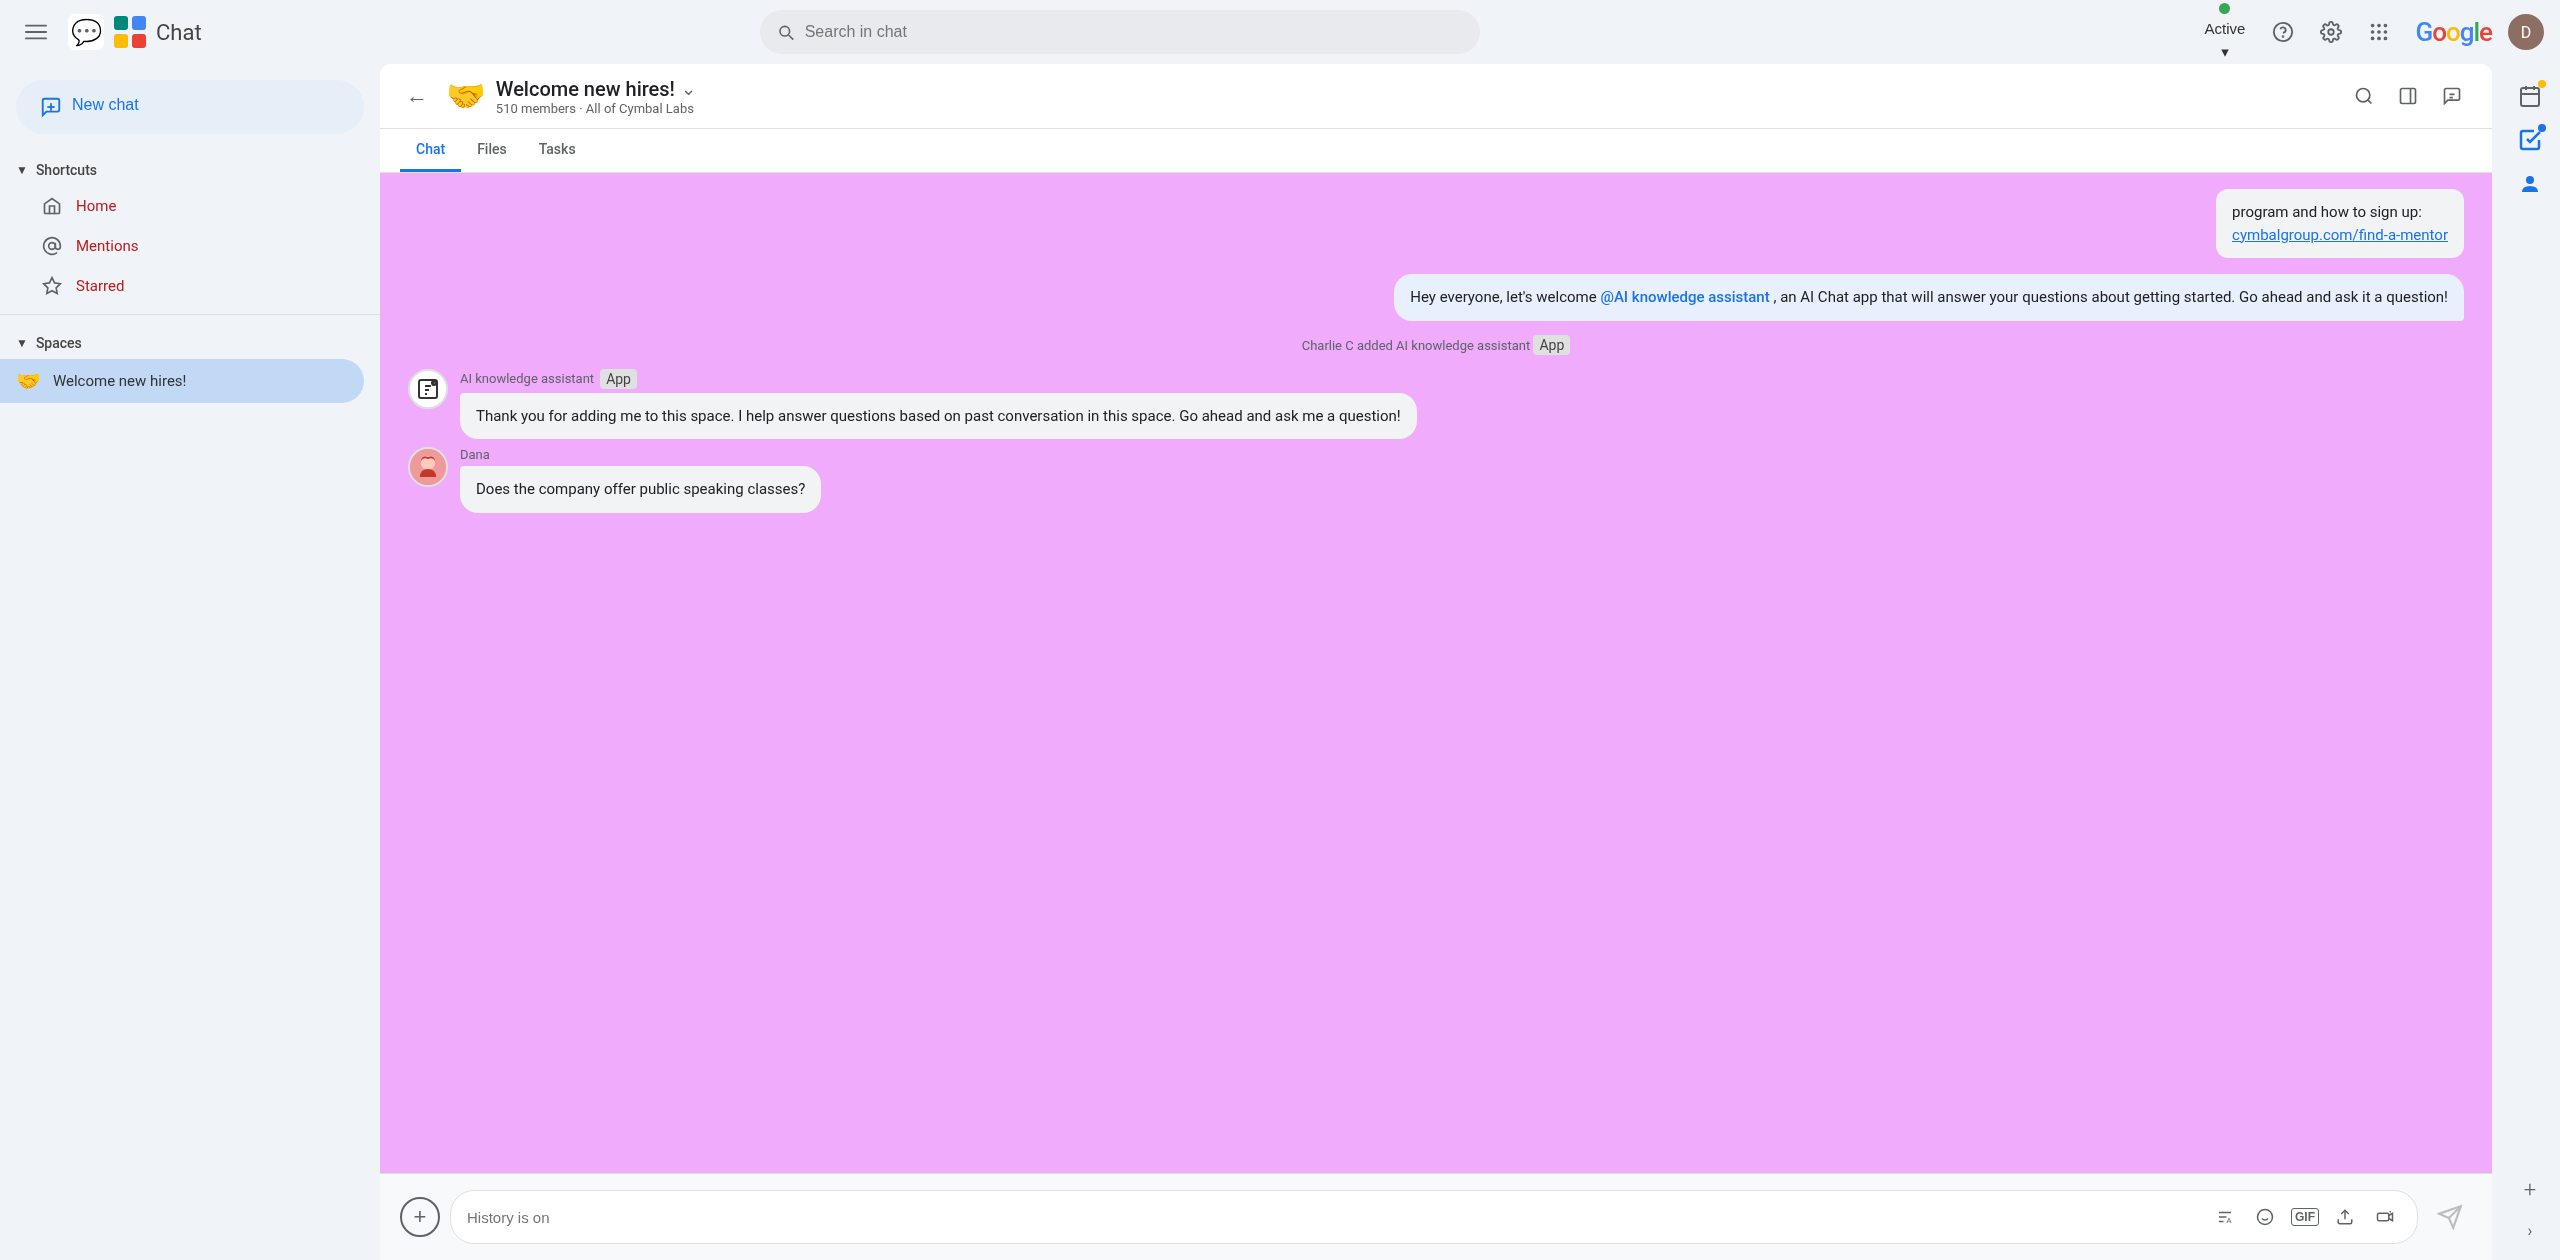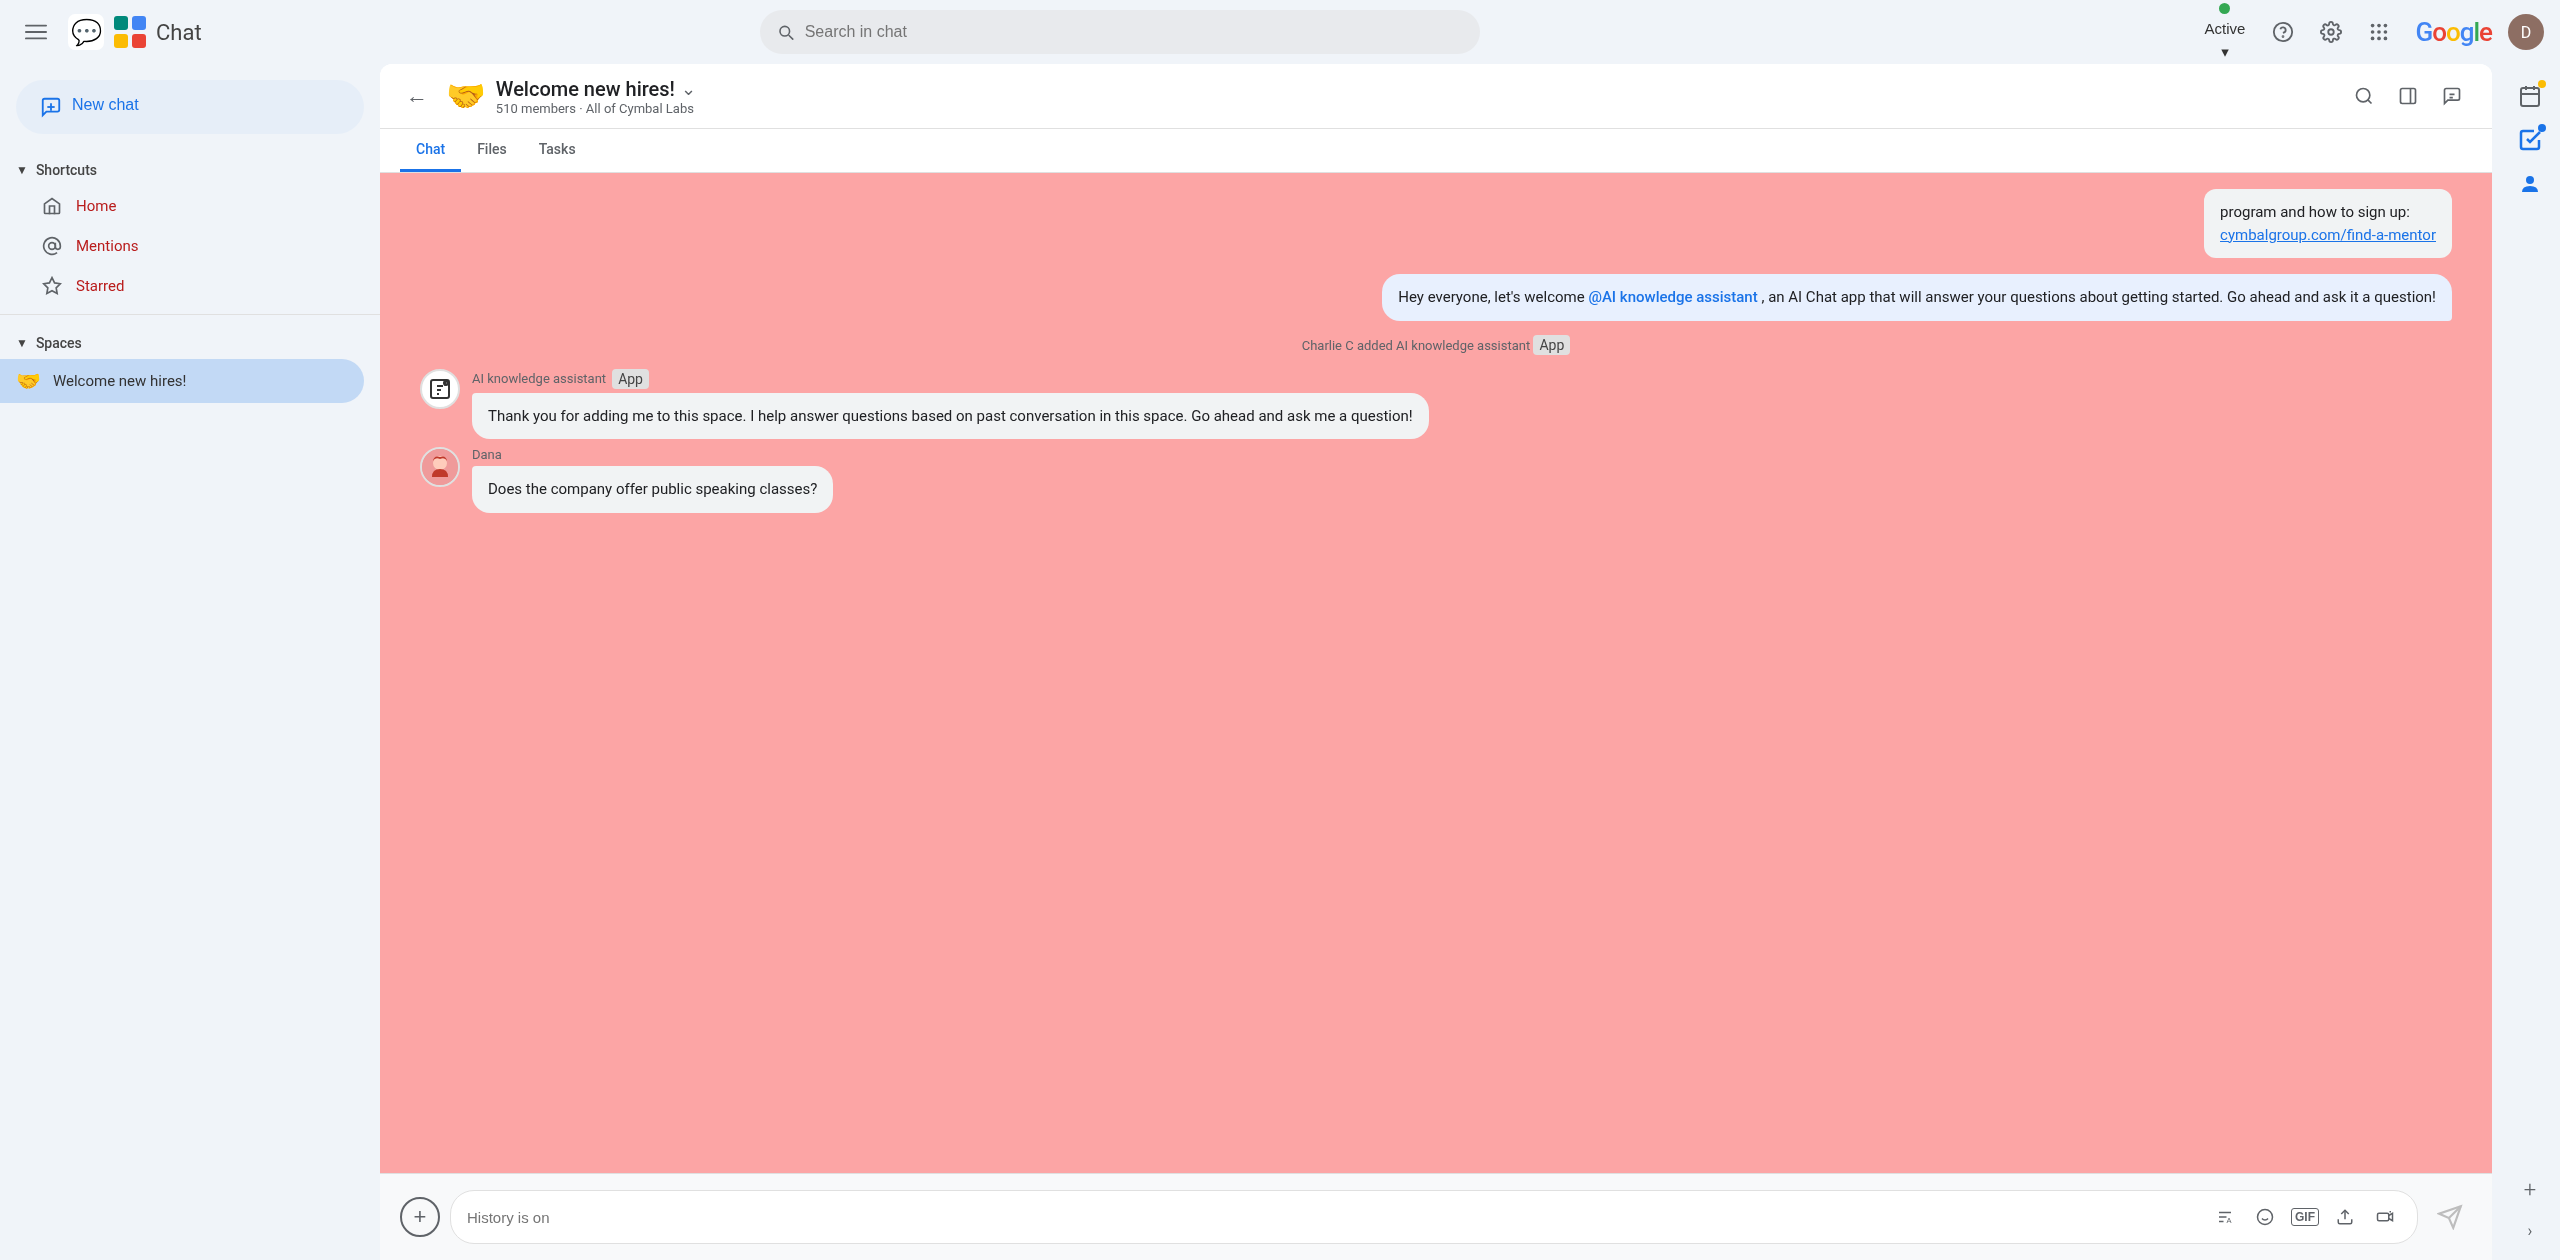--- a/index.html
+++ b/index.html
@@ -303,22 +303,22 @@
     }
     .chat-tab.active {
       color: #1a73e8;
       border-bottom-color: #1a73e8;
     }
 
     
     .messages-area {
       flex: 1;
       overflow-y: auto;
-      padding: 16px 40px;
-      background: #fca5a5;
+      padding: 16px 28px;
+      background: #f0abfc;
     }
     .message-bubble-right {
       display: flex;
       justify-content: flex-end;
       margin-bottom: 8px;
     }
     .message-bubble-right .bubble {
       background: #e8f0fe;
       border-radius: 18px 18px 4px 18px;
       padding: 12px 16px;

